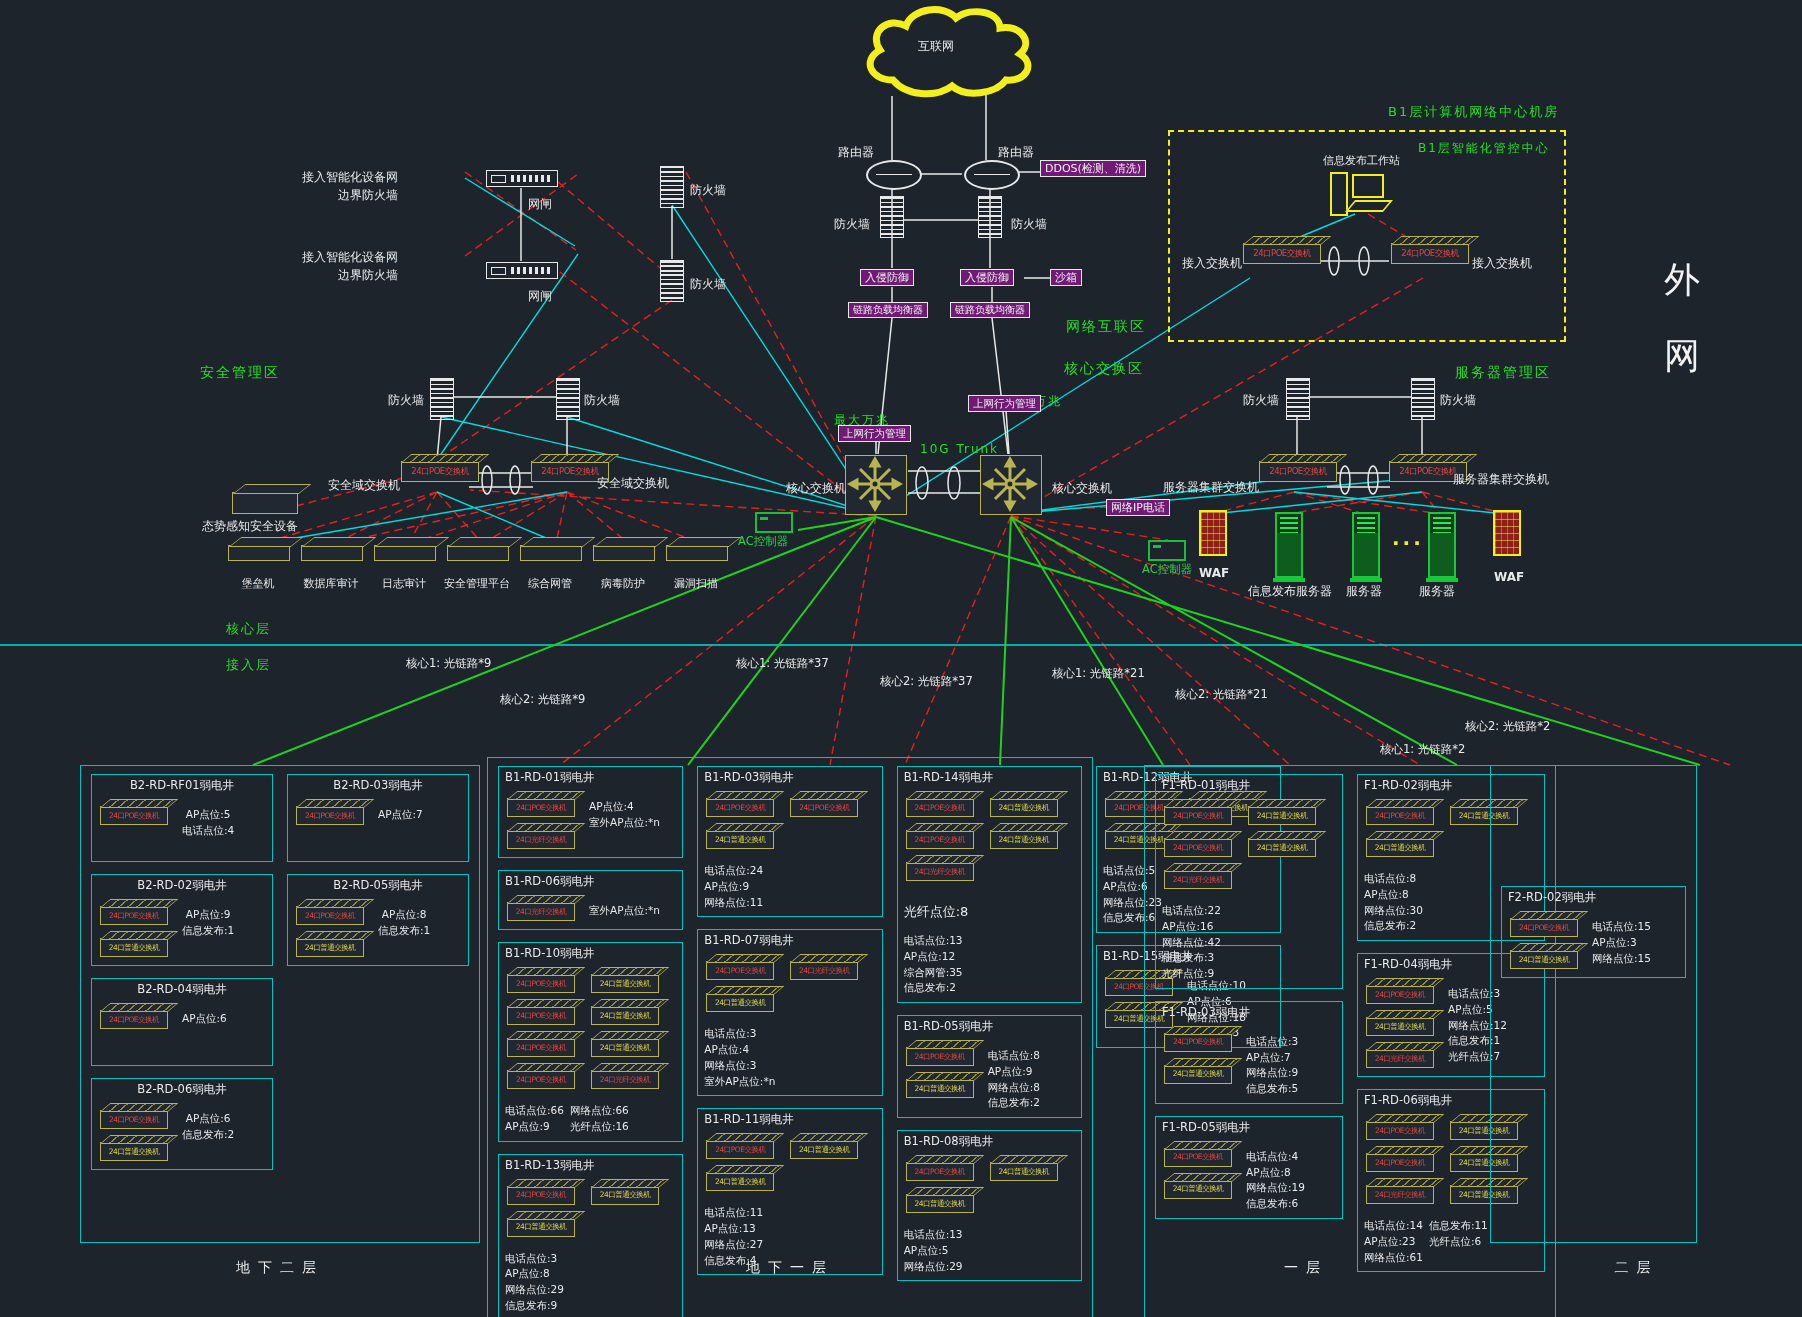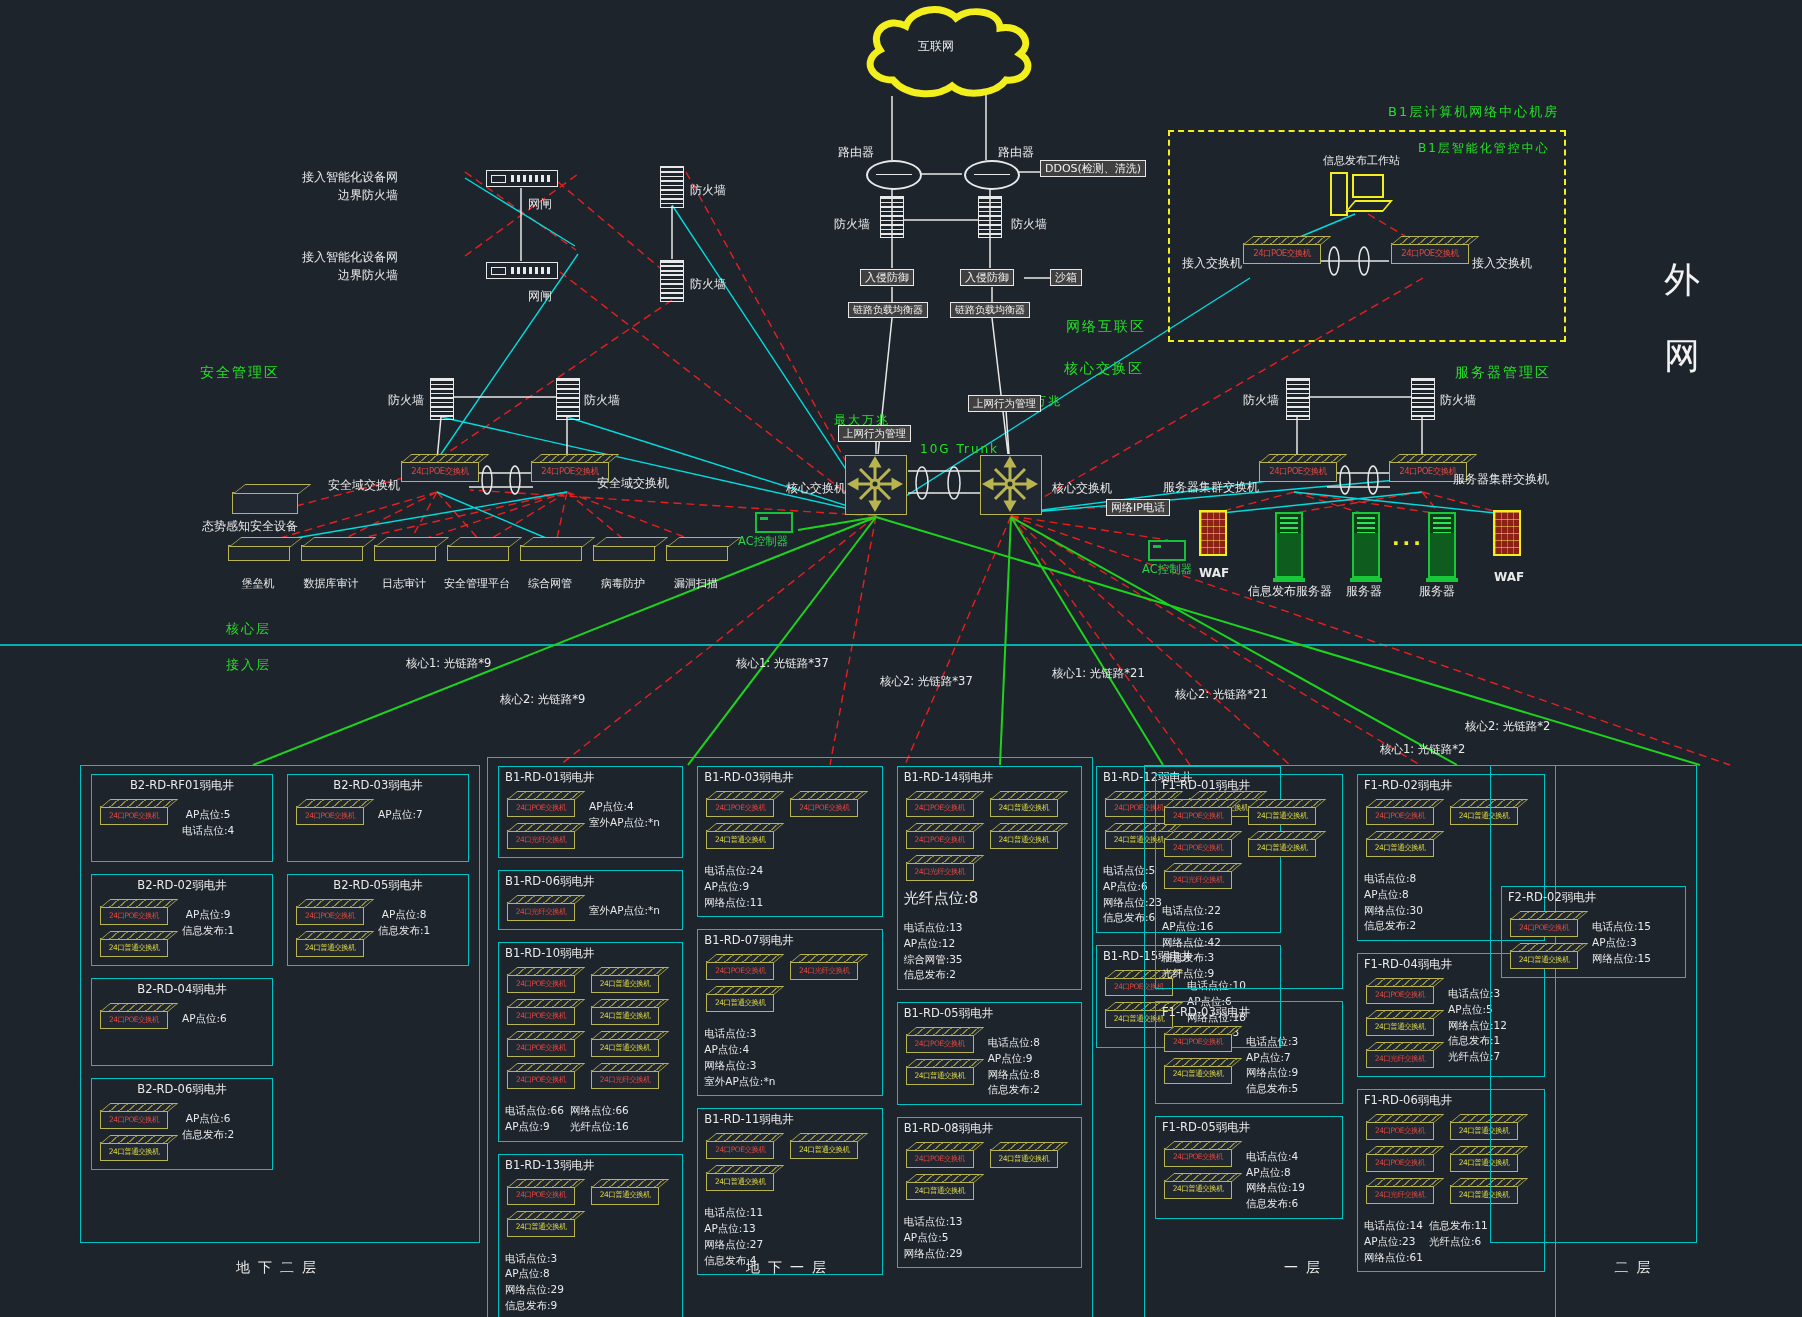--- a/index.html
+++ b/index.html
@@ -3,21 +3,21 @@
 <meta charset="utf-8">
 <style>
   html,body{margin:0;padding:0;background:#161b21;}
   #stage{position:relative;width:1802px;height:1317px;background:#1e242c;overflow:hidden;
          font-family:"DejaVu Sans","Liberation Sans",sans-serif;}
   .abs{position:absolute;}
   .t{position:absolute;color:#eaeaea;font-size:12px;white-space:nowrap;}
   .t2{white-space:pre-line;text-align:right;line-height:1.5;}
   .gt{position:absolute;color:#23e023;font-size:14px;letter-spacing:2px;white-space:nowrap;}
   .wbox{position:absolute;border:1.5px solid #e8e8e8;color:#f0f0f0;font-size:11px;line-height:1.2;
-        padding:1px 4px;white-space:nowrap;background:#404040;}
+        padding:1px 4px;white-space:nowrap;background:#701a75;}
   .wires{position:absolute;left:0;top:0;}
   
   .fwx{position:absolute;width:22px;height:40px;border:1.5px solid #e8e8e8;
        background:repeating-linear-gradient(180deg,#e8e8e8 0 1.5px,transparent 1.5px 4.5px);}
   
   .router{position:absolute;width:52px;height:26px;border:2px solid #e8e8e8;border-radius:50%;background:#1e242c;}
   .router::before{content:"";position:absolute;left:15%;right:15%;top:45%;border-top:1.5px solid #e8e8e8;}
   
   .gateway{position:absolute;width:70px;height:15px;border:1.5px solid #e8e8e8;background:#1e242c;}
   .gateway::before{content:"";position:absolute;left:4px;top:4px;width:13px;height:6px;border:1px solid #e8e8e8;}
@@ -59,21 +59,21 @@
   
   .floor{position:absolute;border:1px solid #00c4c4;box-sizing:border-box;}
   .wells{height:100%;box-sizing:border-box;padding:8px 10px;column-gap:14px;column-fill:auto;}
   .well{display:inline-block;width:100%;box-sizing:border-box;border:1px solid #00c4c4;margin-bottom:12px;
         padding:3px 6px 6px;break-inside:avoid;vertical-align:top;}
   .mh .well{min-height:88px;}
   .well-title{color:#eaeaea;font-size:11.5px;margin-bottom:2px;white-space:nowrap;}
   .well-body{display:flex;flex-wrap:wrap;align-items:flex-start;column-gap:6px;}
   .swstack{display:flex;flex-direction:column;}
   .stats{color:#eaeaea;font-size:10.5px;line-height:1.5;margin-top:12px;white-space:nowrap;}
-  .caption{color:#eaeaea;font-size:15px;margin-top:6px;}
+  .caption{color:#eaeaea;font-size:13px;margin-top:20px;}
   .floor-label{position:absolute;color:#eaeaea;font-size:14px;letter-spacing:8px;text-align:center;white-space:nowrap;}
   .link-label{position:absolute;color:#eaeaea;font-size:11.5px;white-space:nowrap;}
   .dots{position:absolute;color:#f2ef1d;font-size:20px;font-weight:bold;letter-spacing:3px;}
   .outer-net{position:absolute;color:#f2f2f2;font-size:36px;line-height:2.1;white-space:pre-line;text-align:center;}
   .ws-part{position:absolute;border:2px solid #f2ef1d;background:#1e242c;}
 </style>
 </head>
 <body>
 
 <div id="stage">

